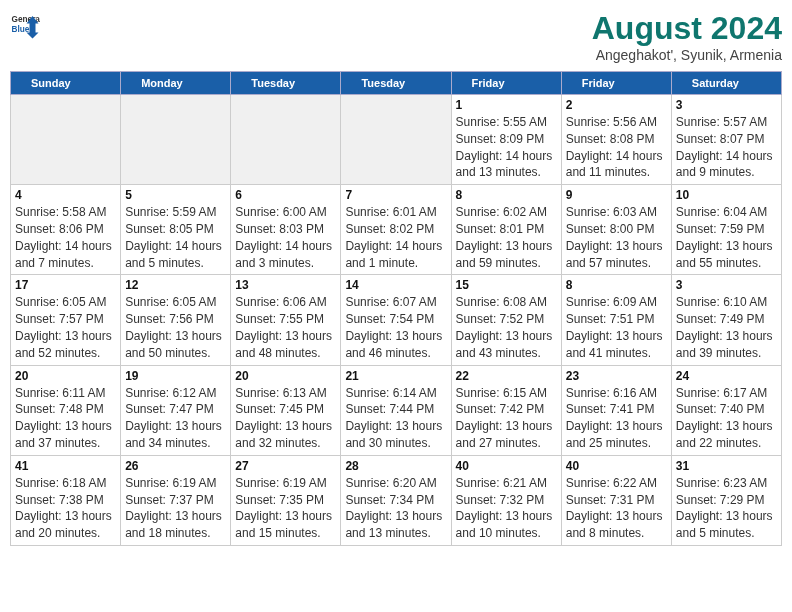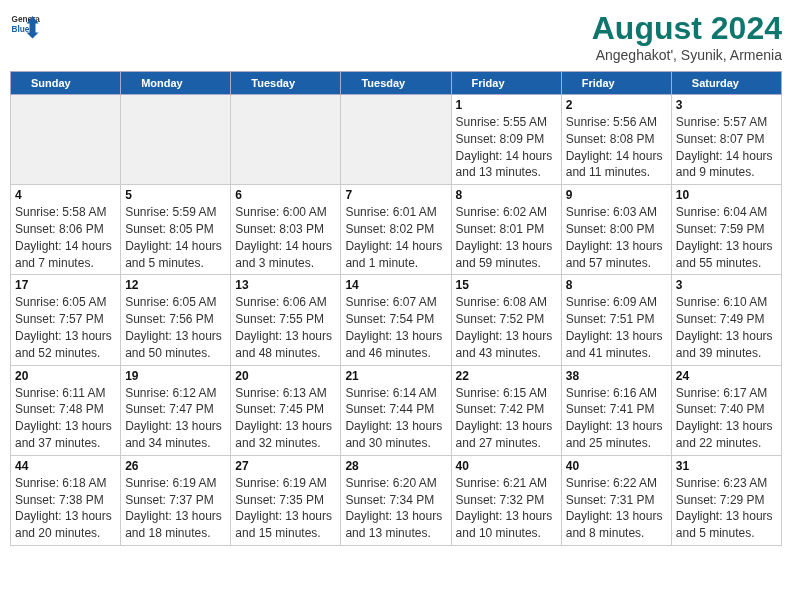--- a/index.html
+++ b/index.html
@@ -201,31 +201,31 @@
         </td>
         <td>
           <div class="day-number">21</div>
           <div class="day-info">Sunrise: 6:14 AM<br>Sunset: 7:44 PM<br>Daylight: 13 hours and 30 minutes.</div>
         </td>
         <td>
           <div class="day-number">22</div>
           <div class="day-info">Sunrise: 6:15 AM<br>Sunset: 7:42 PM<br>Daylight: 13 hours and 27 minutes.</div>
         </td>
         <td>
-          <div class="day-number">38</div>
+          <div class="day-number">23</div>
           <div class="day-info">Sunrise: 6:16 AM<br>Sunset: 7:41 PM<br>Daylight: 13 hours and 25 minutes.</div>
         </td>
         <td>
           <div class="day-number">24</div>
           <div class="day-info">Sunrise: 6:17 AM<br>Sunset: 7:40 PM<br>Daylight: 13 hours and 22 minutes.</div>
         </td>
       </tr>
       <tr class="week-row">
         <td>
-          <div class="day-number">44</div>
+          <div class="day-number">41</div>
           <div class="day-info">Sunrise: 6:18 AM<br>Sunset: 7:38 PM<br>Daylight: 13 hours and 20 minutes.</div>
         </td>
         <td>
           <div class="day-number">26</div>
           <div class="day-info">Sunrise: 6:19 AM<br>Sunset: 7:37 PM<br>Daylight: 13 hours and 18 minutes.</div>
         </td>
         <td>
           <div class="day-number">27</div>
           <div class="day-info">Sunrise: 6:19 AM<br>Sunset: 7:35 PM<br>Daylight: 13 hours and 15 minutes.</div>
         </td>

